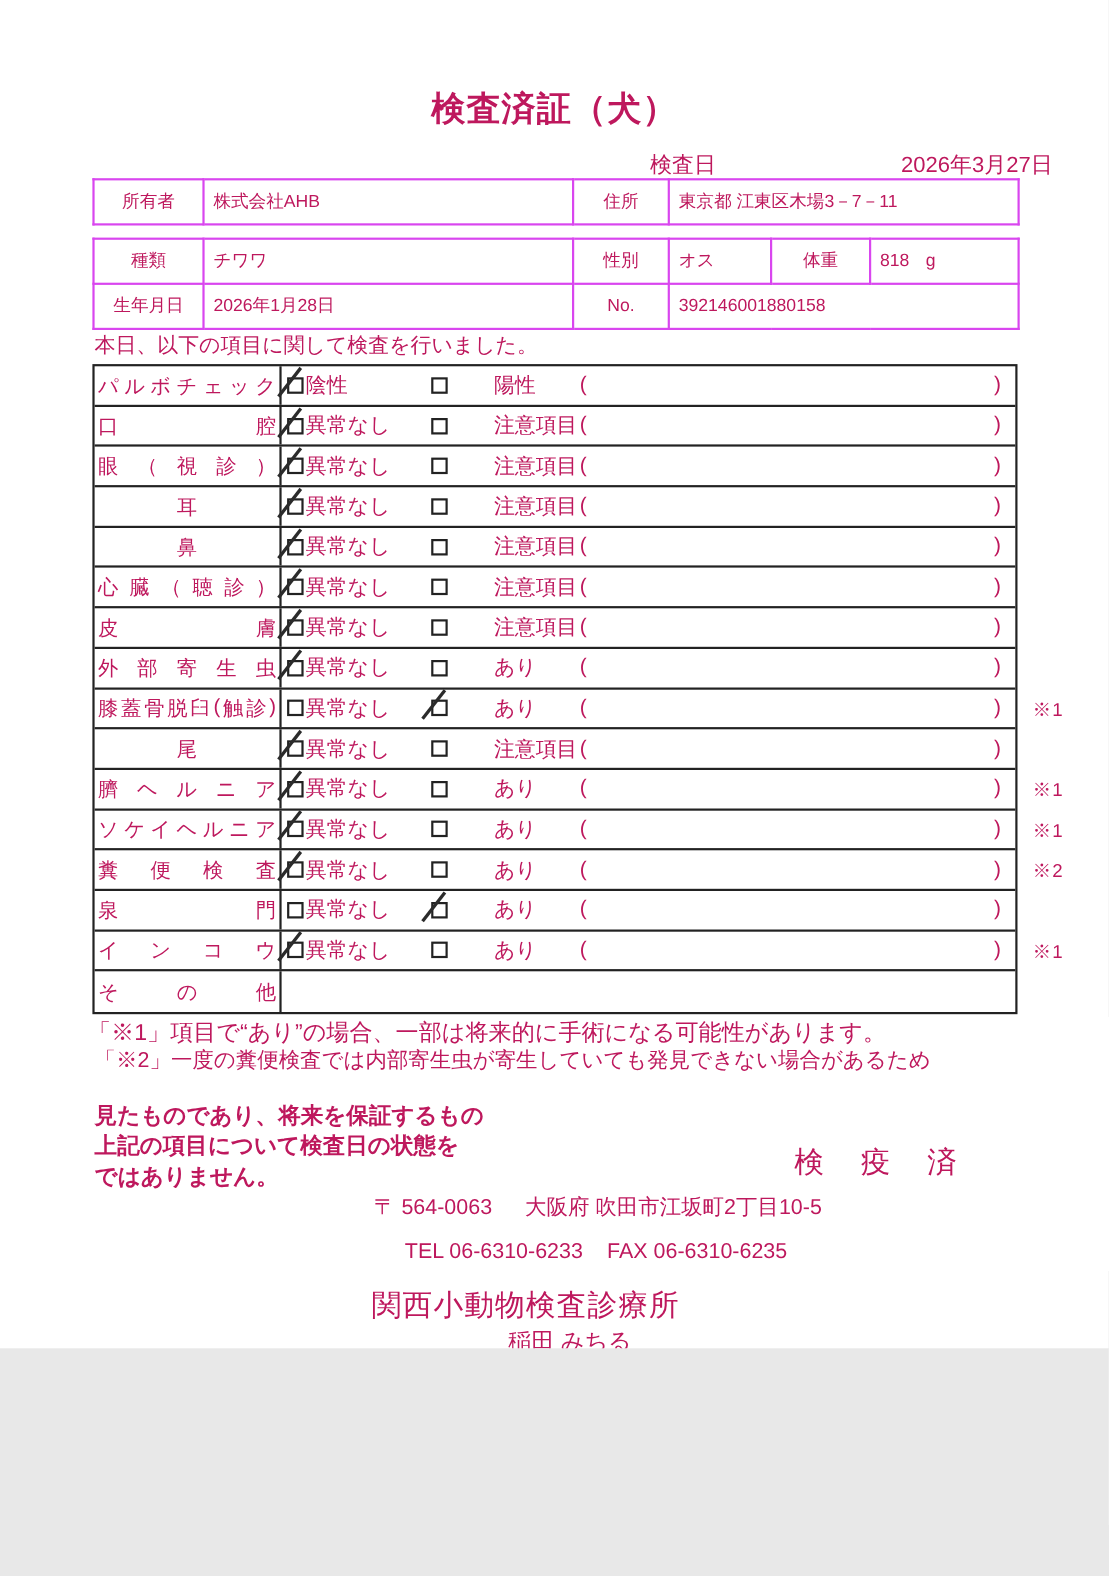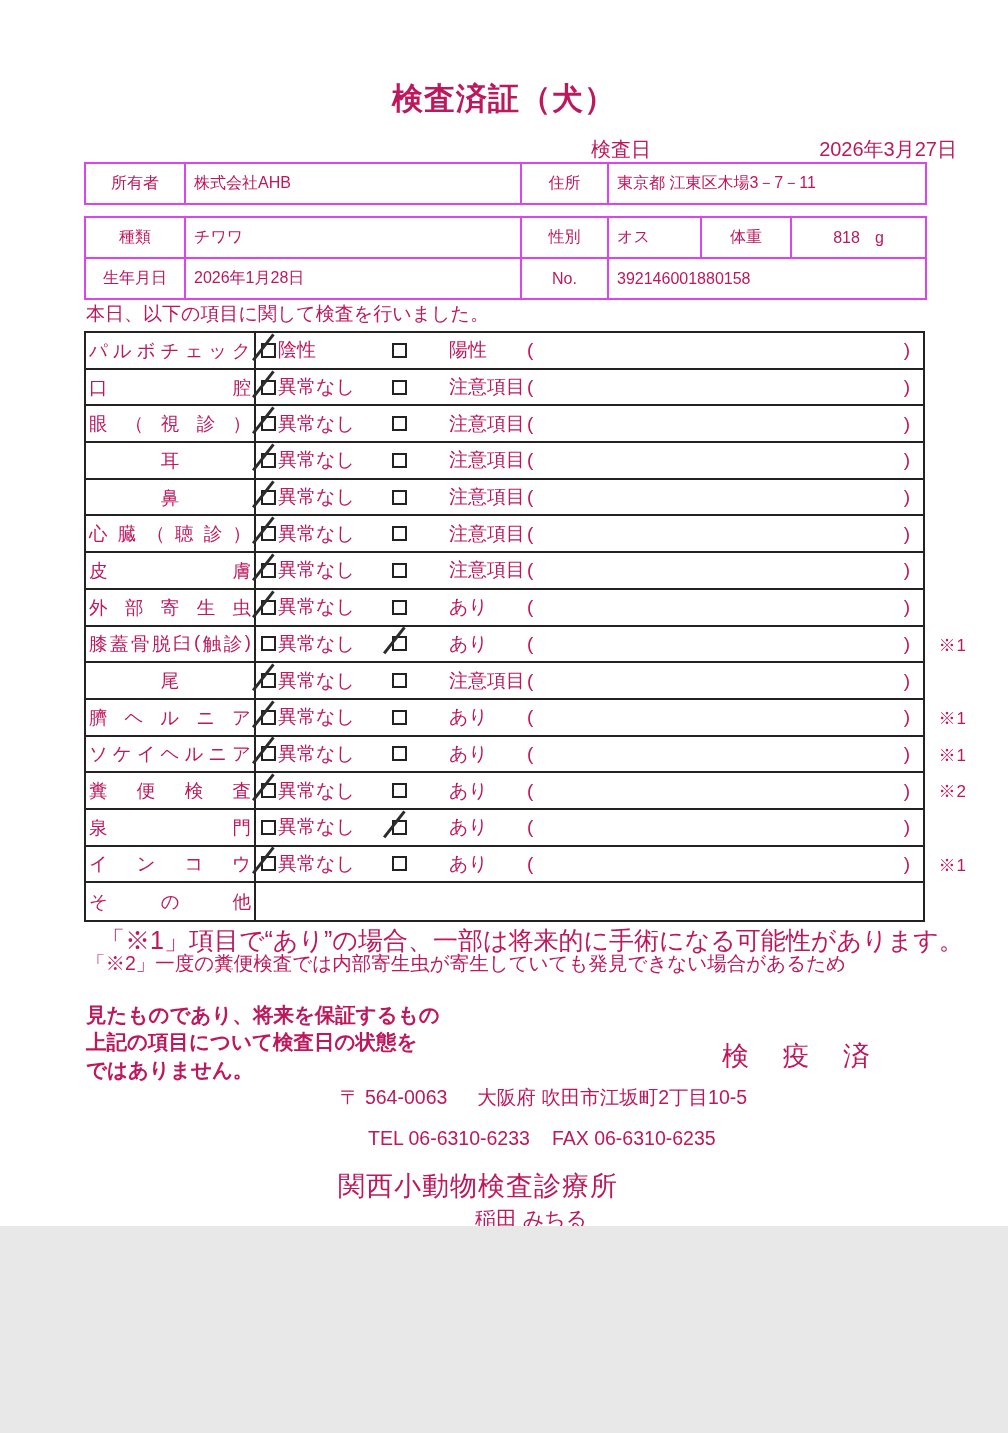--- a/index.html
+++ b/index.html
@@ -31,21 +31,21 @@
   table { border-collapse: collapse; table-layout: fixed; }
   td {
     border: 2px solid #d946ef; font-size: 16px;
     padding: 0 8px; overflow: hidden; white-space: nowrap;
   }
   td.lab { text-align: center; padding: 0 2px; }
   .owner-table { position: absolute; top: 162px; left: 84px; width: 841px; }
   .owner-table td { height: 41px; }
   .animal-table { position: absolute; top: 216px; left: 84px; width: 841px; }
   .animal-table td { height: 41px; }
-  td.num { text-align: center; }
+  td.num { text-align: left; }
   td.num .unit { display:inline-block; margin-left: 15px; }
 
   .intro {
     position: absolute; top: 301px; left: 86px;
     font-size: 19px;
   }
 
   
   .checklist {
     position: absolute; top: 331px; left: 84px; width: 841px;
@@ -81,38 +81,38 @@
     width: 33px; height: 2.6px; background: #2b2b2b;
     transform: rotate(-52deg); transform-origin: left center;
   }
   .paren-open { }
   .paren-close { margin-left: auto; margin-right: 13px; }
   .chk-note {
     position: absolute; right: -44px; top: 7px;
     font-size: 17px; letter-spacing: 1px;
   }
 
-  .fn1 { position: absolute; top: 924px; left: 100px; font-size: 25px; }
+  .fn1 { position: absolute; top: 924px; left: 80px; font-size: 21px; }
   .fn2a { position: absolute; top: 950px; left: 86px; font-size: 19.5px; }
   .fn2b { position: absolute; top: 974px; left: 128px; font-size: 19.5px; }
 
   .statement {
     position: absolute; top: 1001px; left: 86px;
     font-size: 20.5px; font-weight: 600; line-height: 1.33;
   }
   .stamp {
     position: absolute; top: 1038px; left: 722px;
     font-size: 27px; letter-spacing: 13px; font-weight: 500;
   }
   .postal-line { position: absolute; top: 1084px; left: 340px; font-size: 19.5px; }
   .postal-line .addr { margin-left: 30px; }
   .tel-line { position: absolute; top: 1127px; left: 368px; font-size: 19.5px; }
   .tel-line .fax { margin-left: 22px; }
   .clinic-name { position: absolute; top: 1168px; left: 338px; font-size: 27px; letter-spacing: 1px; }
-  .vet-name { position: absolute; top: 1205px; left: 475px; font-size: 21px; }
+  .vet-name { position: absolute; top: 1205px; left: 462px; font-size: 21px; }
   .doc-number { position: absolute; top: 1242px; left: 772px; font-size: 20px; }
 </style>
 </head>
 <body>
 
 <div class="doc">
 
   <div class="title">検査済証（犬）</div>
 
   <div class="date-row">

